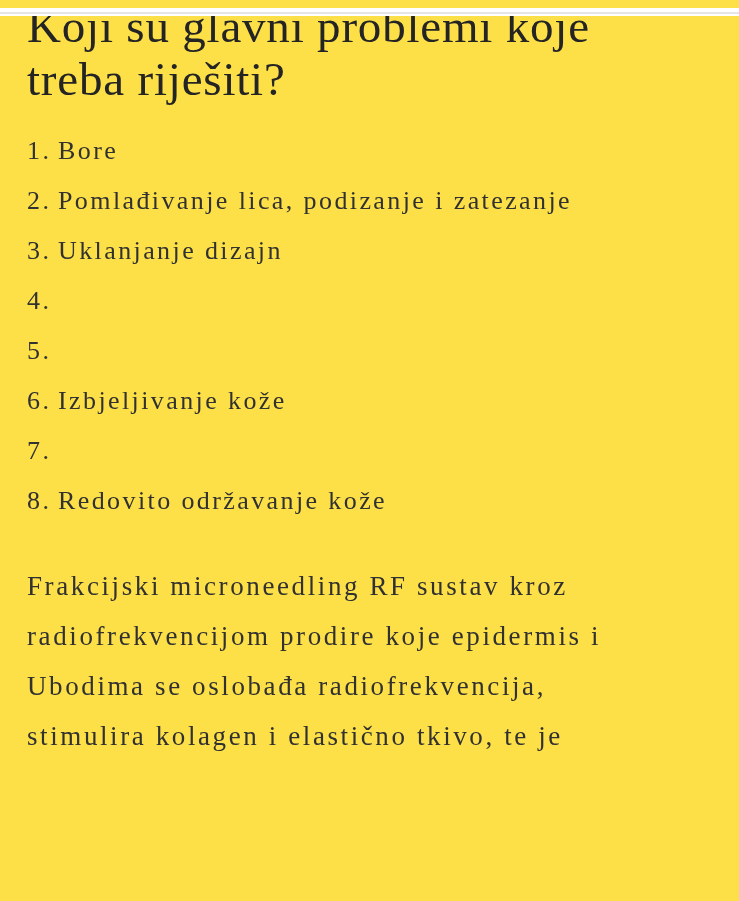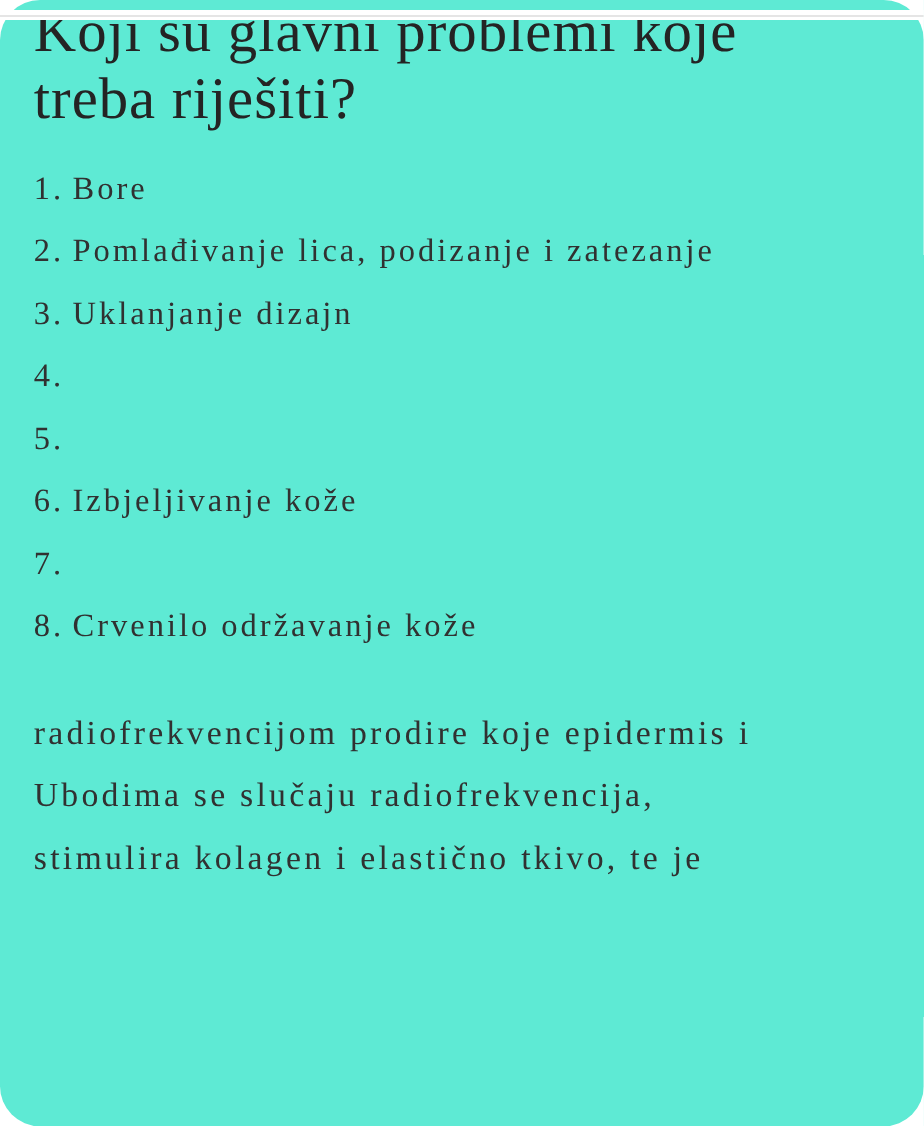--- a/index.html
+++ b/index.html
@@ -13,22 +13,21 @@
     overflow: hidden;
     position: relative;
     font-family: "Liberation Serif", "DejaVu Serif", serif;
   }
   .page {
     position: relative;
     width: 739px;
     height: 901px;
     padding: 0 27px;
     box-sizing: border-box;
-    background: #5eead4;
-    border-radius: 32px;
+    background: #fde047;
   }
   
   .top-divider {
     position: absolute;
     top: 8px;
     left: 0;
     width: 739px;
     height: 8px;
     z-index: 5;
     background: linear-gradient(
@@ -114,23 +113,24 @@
     </li>
     <li class="problem-item">
       <span class="num">6.</span>
       <span class="txt">Izbjeljivanje kože</span>
     </li>
     <li class="problem-item">
       <span class="num">7.</span>
     </li>
     <li class="problem-item">
       <span class="num">8.</span>
-      <span class="txt">Crvenilo održavanje kože</span>
+      <span class="txt">Redovito održavanje kože</span>
     </li>
   </ol>
 
   <p class="body-paragraph">
+    <span class="par-line">Frakcijski microneedling RF sustav kroz</span>
     <span class="par-line">radiofrekvencijom prodire koje epidermis i</span>
-    <span class="par-line">Ubodima se slučaju radiofrekvencija,</span>
+    <span class="par-line">Ubodima se oslobađa radiofrekvencija,</span>
     <span class="par-line">stimulira kolagen i elastično tkivo, te je</span>
   </p>
 
 </div>
 
 </body></html>

